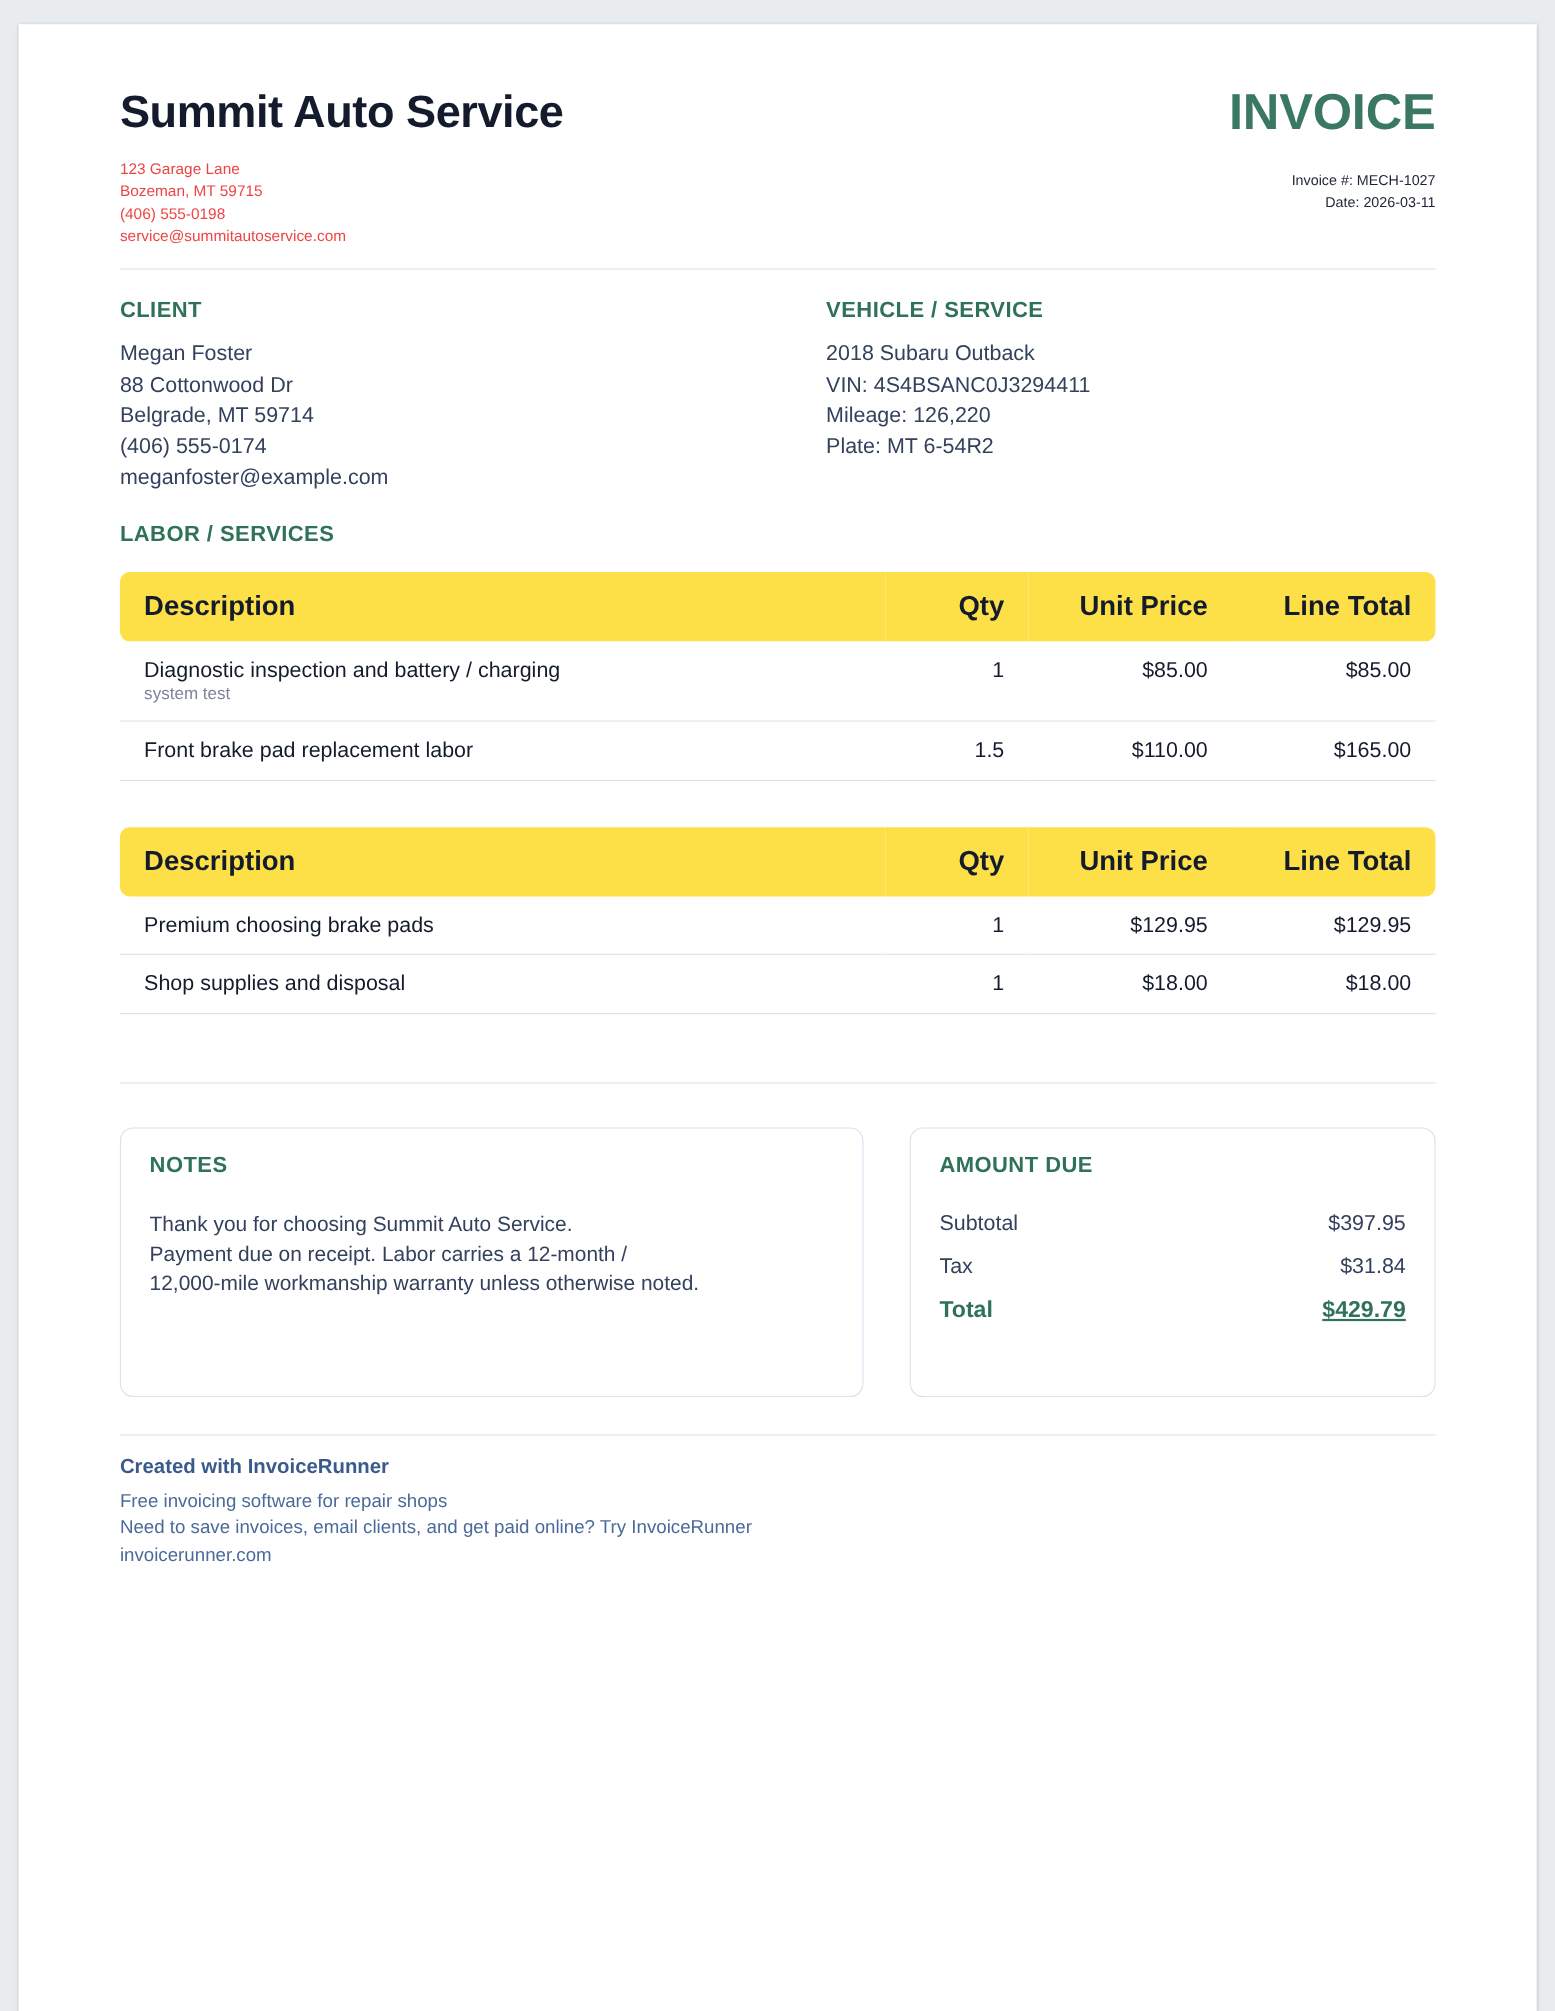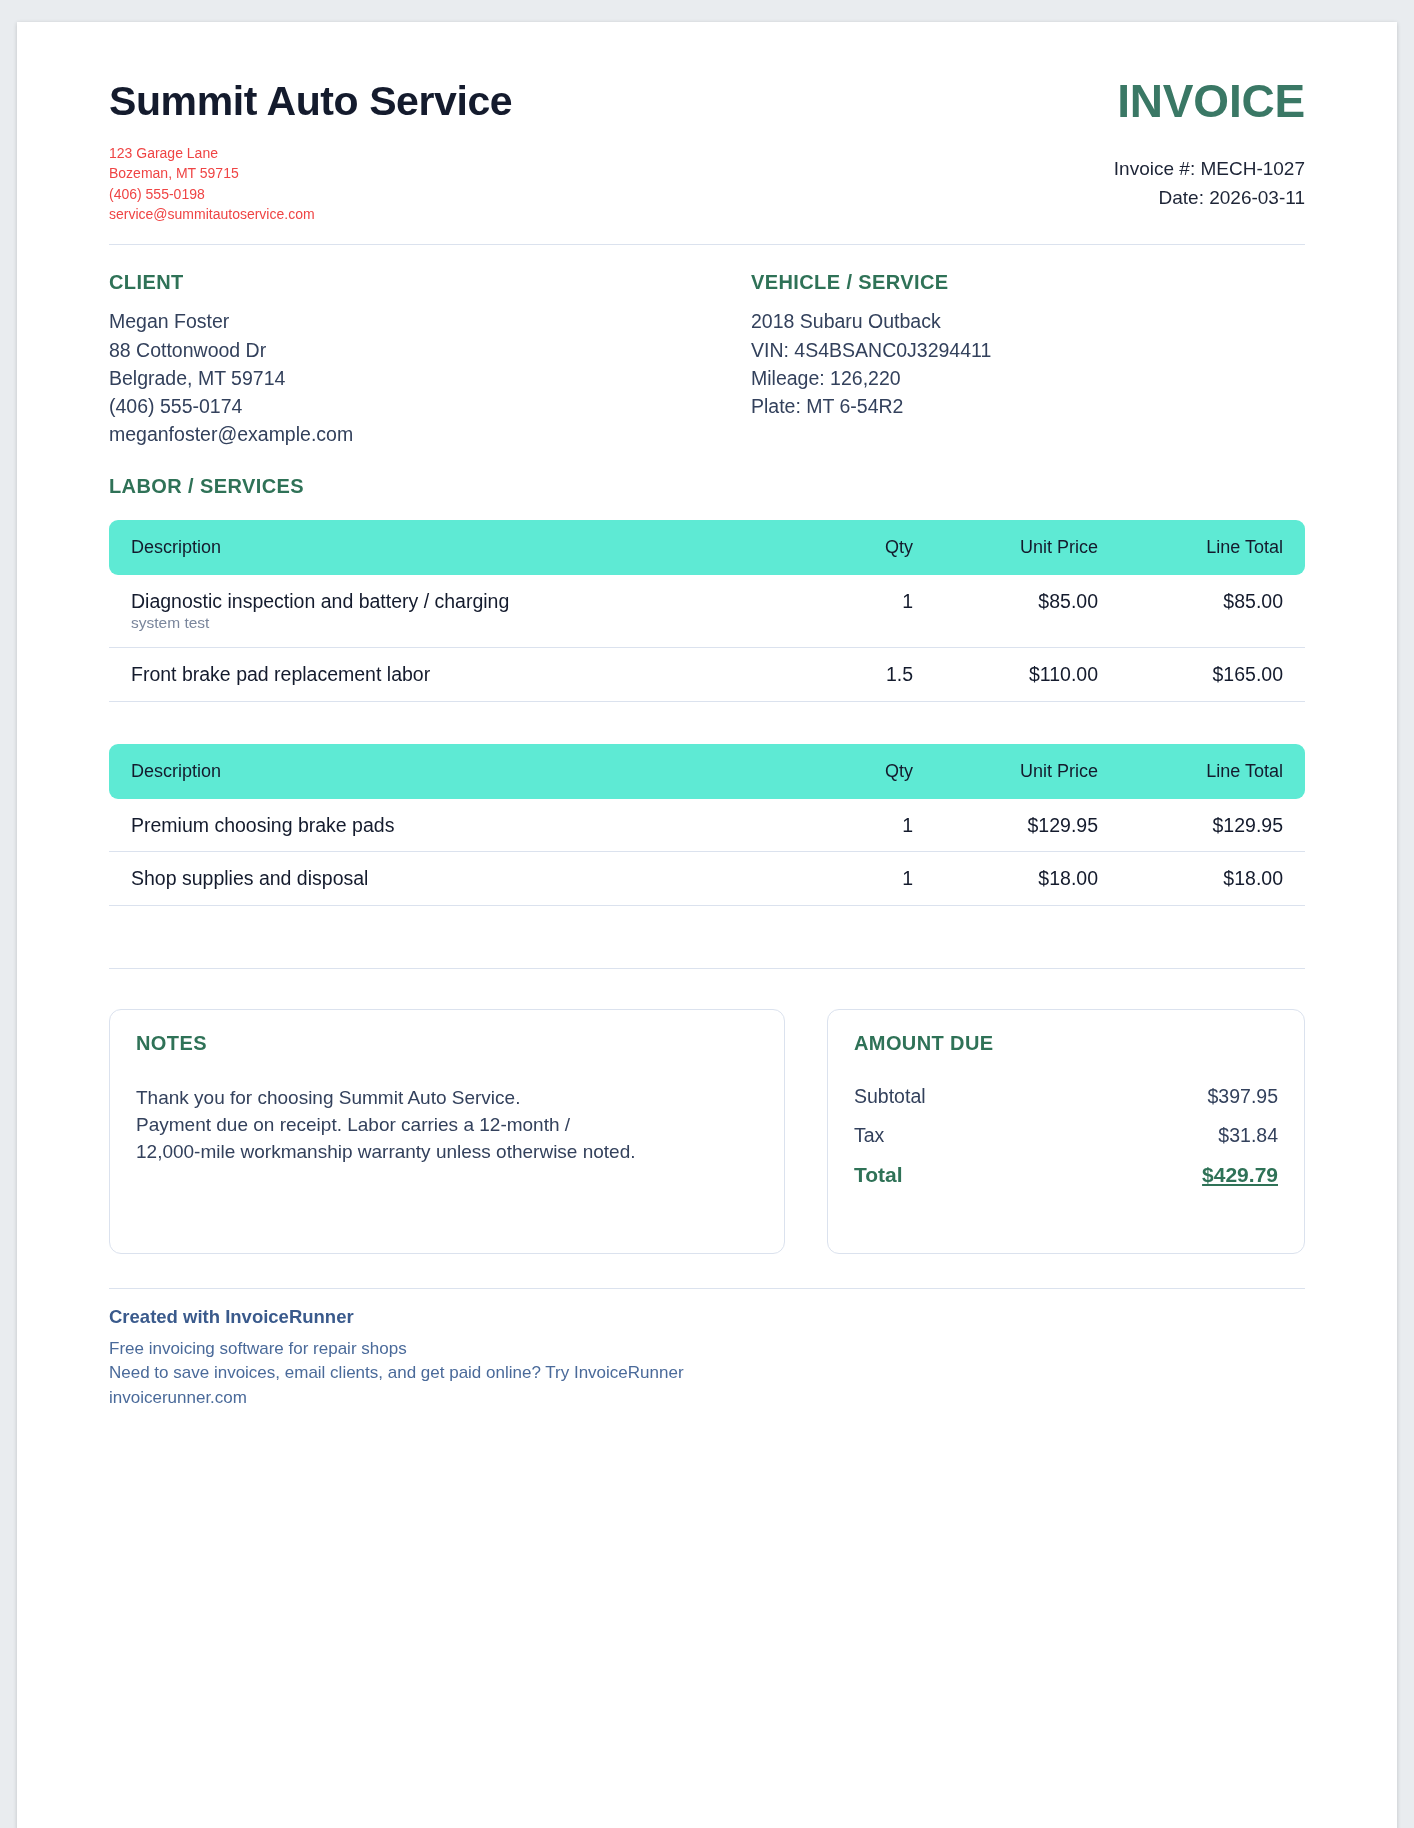--- a/index.html
+++ b/index.html
@@ -47,21 +47,21 @@
   .doc-type {
     font-size: 46px;
     font-weight: bold;
     color: #3a7865;
     letter-spacing: -0.2px;
     line-height: 1;
     text-align: right;
     margin: 0 0 30px 0;
   }
   .meta-lines {
-    font-size: 19px;
+    font-size: 13px;
     line-height: 1.55;
     color: #1d2436;
     text-align: right;
   }
 
   .rule {
     border-top: 1.5px solid #dbe2ee;
     margin: 20px 0 0 0;
   }
 
@@ -94,23 +94,23 @@
     margin: 26px 0 22px 0;
   }
 
   
   table.items {
     width: 100%;
     border-collapse: collapse;
     table-layout: fixed;
   }
   table.items thead th {
-    background: #5eead4;
-    font-size: 18px;
-    font-weight: normal;
+    background: #fde047;
+    font-size: 25px;
+    font-weight: bold;
     color: #141b2d;
     padding: 17px 22px;
     text-align: right;
     white-space: nowrap;
   }
   table.items thead th.desc { text-align: left; }
   table.items thead th:first-child {
     border-top-left-radius: 9px;
     border-bottom-left-radius: 9px;
   }

